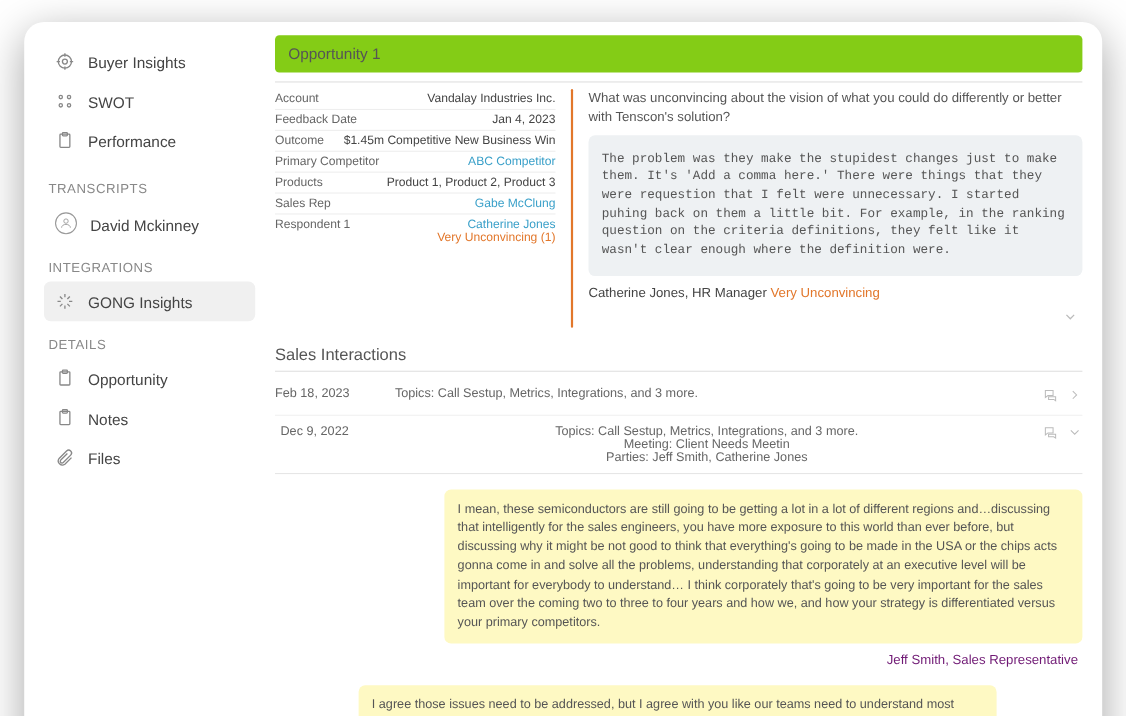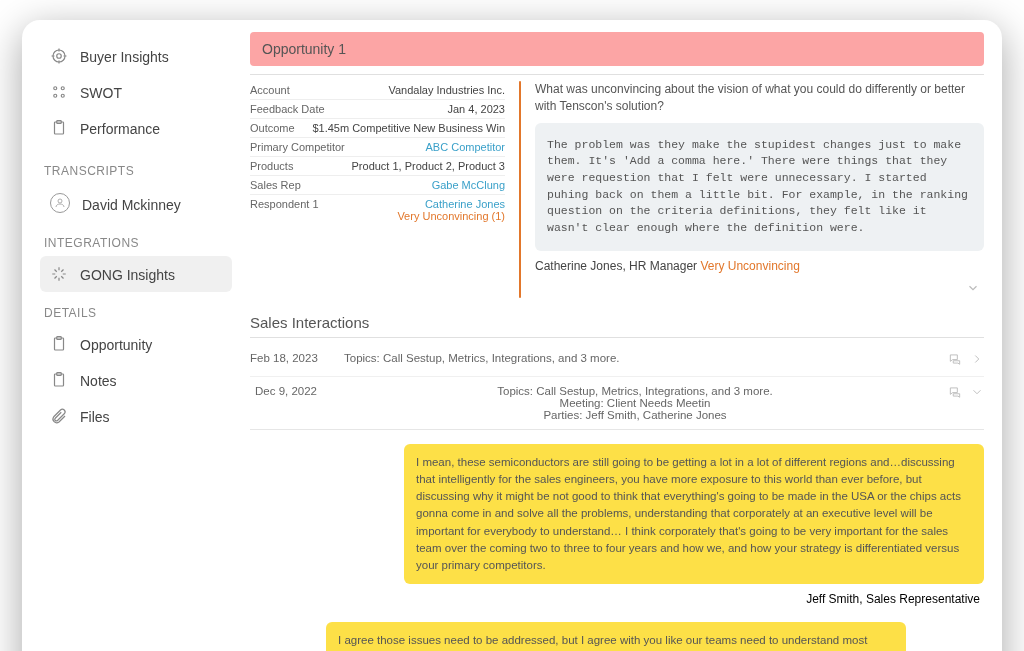--- a/index.html
+++ b/index.html
@@ -56,21 +56,21 @@
     display:inline-flex;align-items:center;justify-content:center;
   }
   .avatar-circle svg{width:12px;height:12px;stroke:#999;fill:none;stroke-width:1.6;}
   
   .main {
     flex: 1;
     padding: 12px 18px 20px 8px;
     overflow: hidden;
   }
   .page-title-bar {
-    background: #fca5a5;
+    background: #84cc16;
     border-radius: 4px;
     padding: 9px 12px;
     font-size: 14px;
     color: #555;
     margin-bottom: 8px;
   }
   .top-panel {
     display: flex;
     gap: 14px;
     border-top: 1px solid #e0e0e0;
@@ -117,31 +117,31 @@
     padding-bottom: 6px;
     border-bottom: 1px solid #e0e0e0;
   }
   .ix-row {
     display:flex; gap: 22px; padding: 8px 0;
     border-bottom: 1px solid #f0f0f0;
     font-size: 11.5px; color: #666;
     align-items:flex-start;
   }
   .ix-date { width: 72px; flex-shrink:0; }
-  .ix-body { flex:1; }
+  .ix-body { flex:1;margin-left:15px; }
   .ix-icons { display:flex; gap:8px; align-items:center; color:#bbb; flex-shrink:0;}
   .ix-icons svg{width:14px;height:14px;stroke:#bbb;fill:none;stroke-width:1.6;}
   
   .transcript { margin-top: 14px; font-size: 11.5px; line-height:1.5; color:#555;}
   .msg-right { display:flex; justify-content:flex-end; margin-bottom:6px;}
   .msg-left  { display:flex; justify-content:flex-start; margin-bottom:6px;}
   .bubble {
-    background:#fde047;border-radius:6px;padding:10px 12px;max-width:580px;
-  }
-  .caption-right{text-align:right;font-size:12px;color:#000000;margin:0 4px 14px 0;}
+    background:#fef9c3;border-radius:6px;padding:10px 12px;max-width:580px;
+  }
+  .caption-right{text-align:right;font-size:12px;color:#701a75;margin:0 4px 14px 0;}
   .indent-left-block{margin-left:76px;}
 </style>
 </head>
 <body>
 
 <div class="frame">
 
   <aside class="sidebar">
 
     <div class="nav-group">

